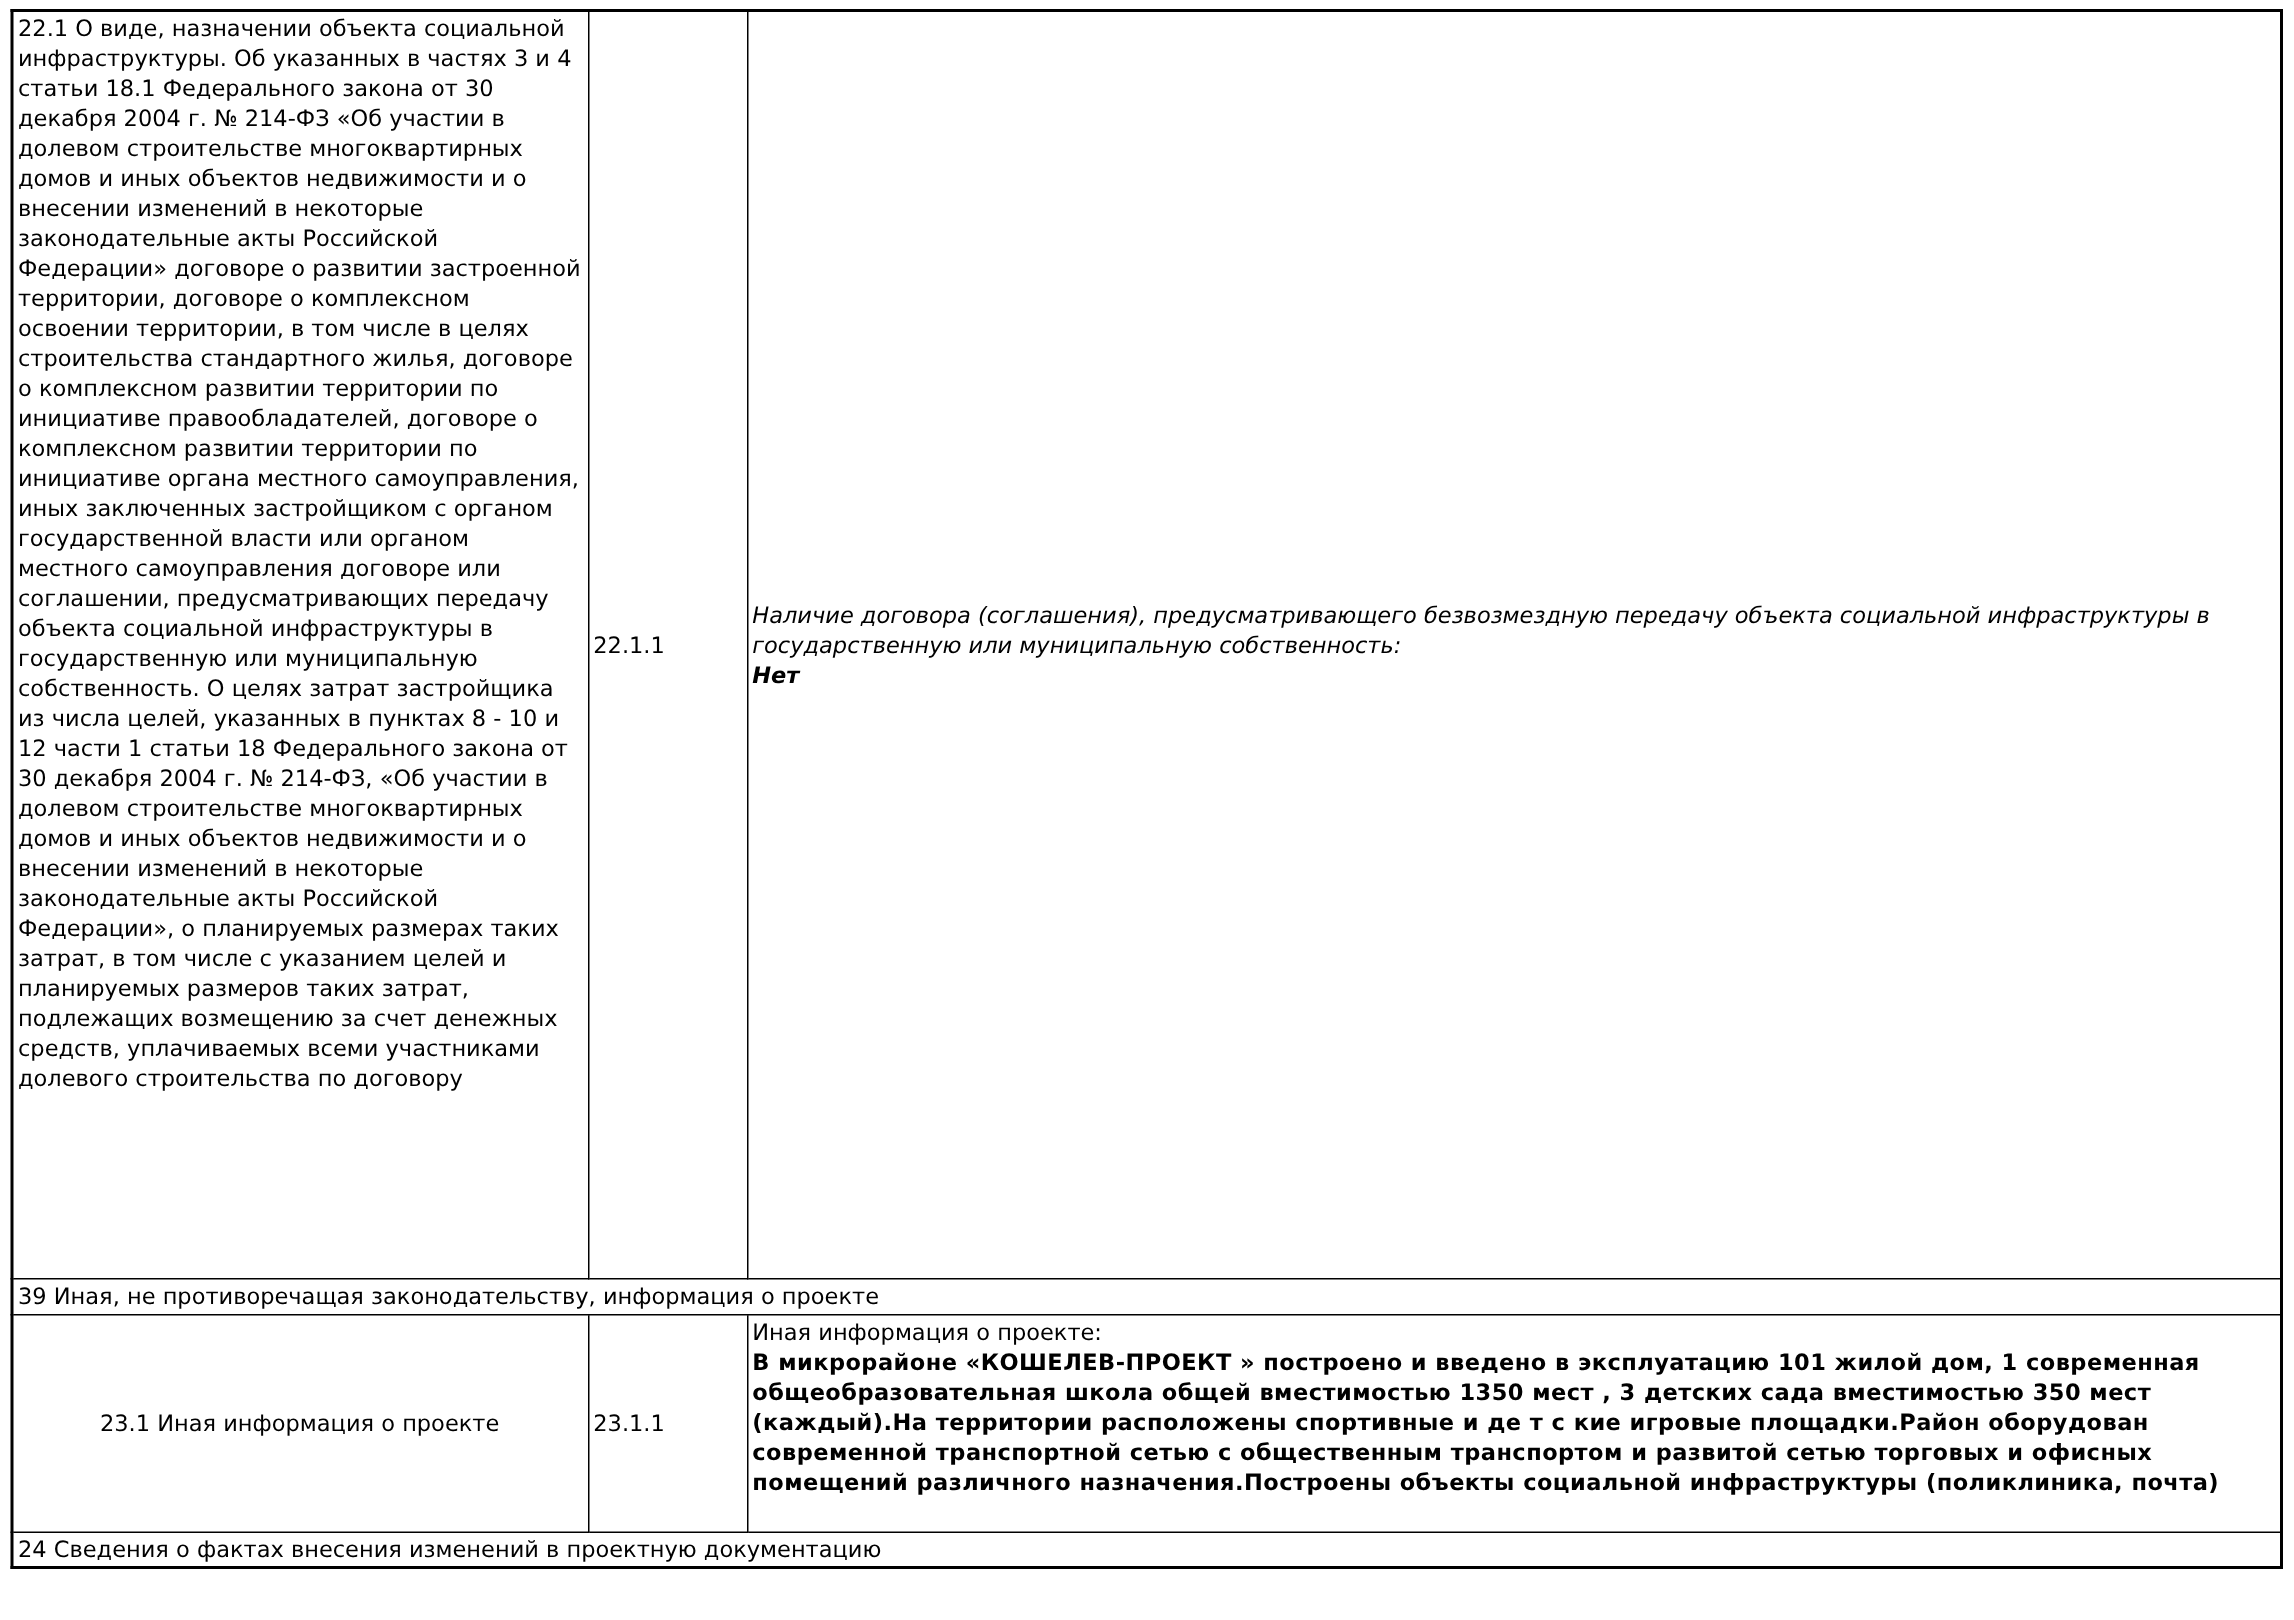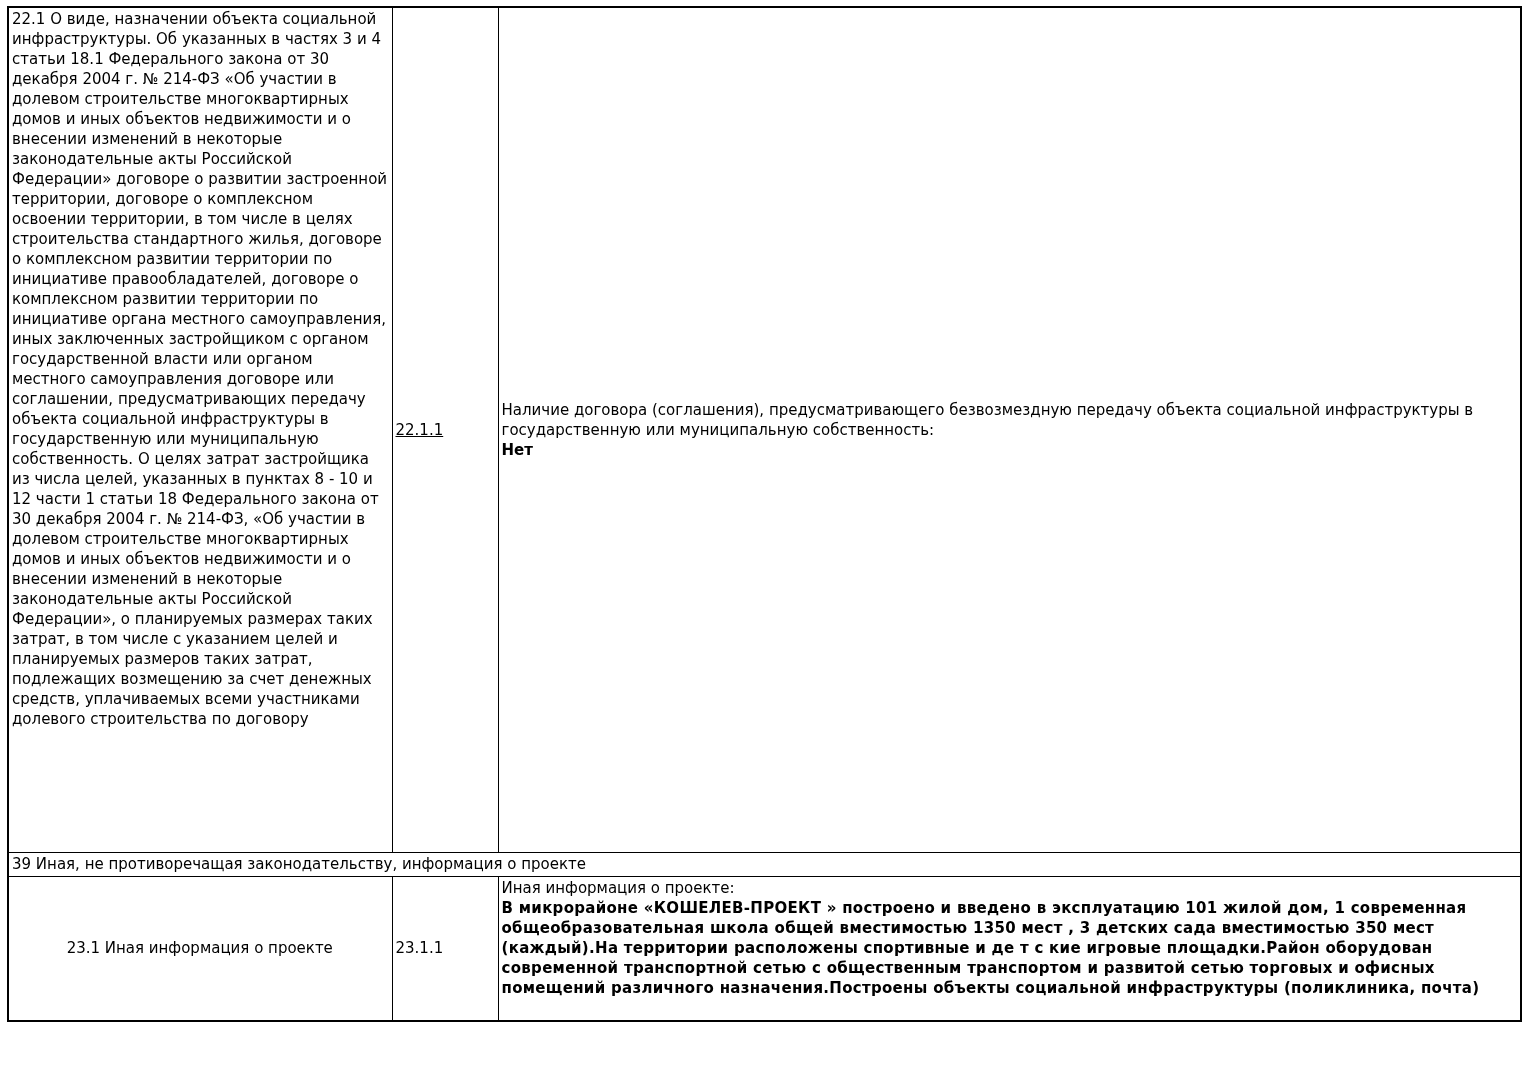--- a/index.html
+++ b/index.html
@@ -29,22 +29,22 @@
     padding: 1px 4px 1px 3px;
     vertical-align: top;
     word-wrap: break-word;
   }
   col.col-desc  { width: 384px; }
   col.col-code  { width: 106px; }
   col.col-value { width: auto;  }
 
   tr.row-tall { height: 845px; }
   tr.row-tall td.cell-desc  { vertical-align: top; }
-  tr.row-tall td.cell-code  { vertical-align: middle; text-decoration: underline; }
-  tr.row-tall td.cell-value { vertical-align: middle; }
+  tr.row-tall td.cell-code  { vertical-align: middle; }
+  tr.row-tall td.cell-value { vertical-align: middle; font-style: italic; }
 
   tr.row-mid { height: 145px; }
   tr.row-mid td.cell-desc  { vertical-align: middle; text-align: center; }
   tr.row-mid td.cell-code  { vertical-align: middle; }
   tr.row-mid td.cell-value { vertical-align: top; }
 
   tr.section-row td {
     height: 24px;
     vertical-align: middle;
     padding-left: 3px;
@@ -94,15 +94,20 @@
       </td>
       <td class="cell-code">
         <span>23.1.1</span>
       </td>
       <td class="cell-value">
         <span class="value-label">Иная информация о проекте:</span>
         <span class="value-strong wide">В микрорайоне «КОШЕЛЕВ-ПРОЕКТ » построено и введено в эксплуатацию 101 жилой дом, 1 современная общеобразовательная школа общей вместимостью 1350 мест , 3 детских сада вместимостью 350 мест (каждый).На территории расположены спортивные и де т с кие игровые площадки.Район оборудован современной транспортной сетью с общественным транспортом и развитой сетью торговых и офисных помещений различного назначения.Построены объекты социальной инфраструктуры (поликлиника, почта)</span>
       </td>
     </tr>
 
+    <tr class="section-row">
+      <td colspan="3">
+        <span>24 Сведения о фактах внесения изменений в проектную документацию</span>
+      </td>
+    </tr>
   </tbody>
     </table>
 </div>
 
 </body></html>

